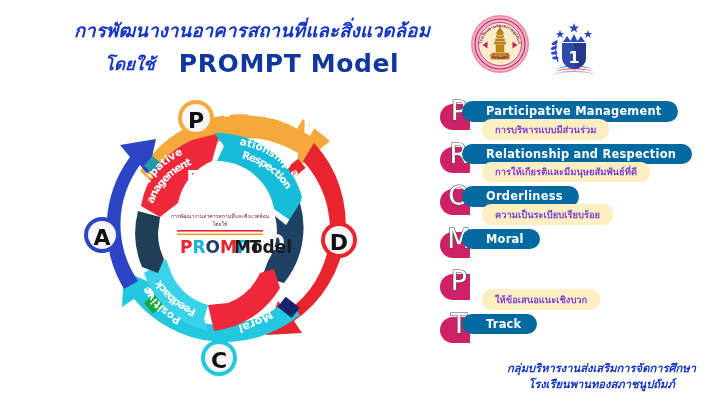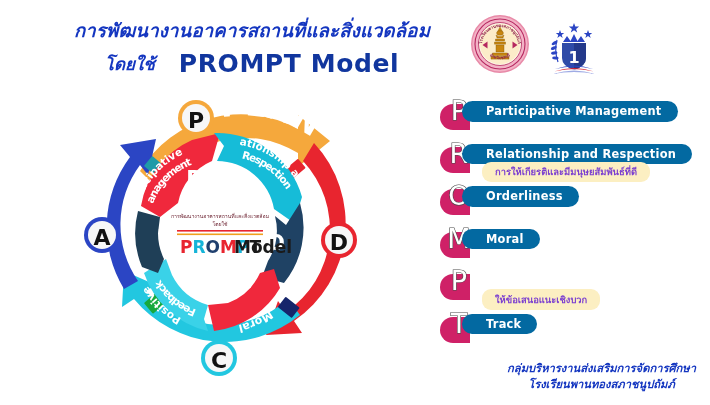--- a/index.html
+++ b/index.html
@@ -343,37 +343,39 @@
   </div>
 
   <div id="legend">
 
     <div class="legend-row">
       <div class="badge">
         <div class="badge-shape"></div>
         <div class="badge-letter">P</div>
       </div>
       <div class="pill-en">Participative Management</div>
+      <div class="pill-th">การบริหารแบบมีส่วนร่วม</div>
     </div>
 
     <div class="legend-row">
       <div class="badge">
         <div class="badge-shape"></div>
         <div class="badge-letter">R</div>
       </div>
       <div class="pill-en">Relationship and Respection</div>
       <div class="pill-th">การให้เกียรติและมีมนุษยสัมพันธ์ที่ดี</div>
     </div>
 
     <div class="legend-row">
       <div class="badge">
         <div class="badge-shape"></div>
         <div class="badge-letter">O</div>
       </div>
       <div class="pill-en">Orderliness</div>
+      <div class="pill-th">ความเป็นระเบียบเรียบร้อย</div>
     </div>
 
     <div class="legend-row">
       <div class="badge">
         <div class="badge-shape"></div>
         <div class="badge-letter">M</div>
       </div>
       <div class="pill-en">Moral</div>
     </div>
 

